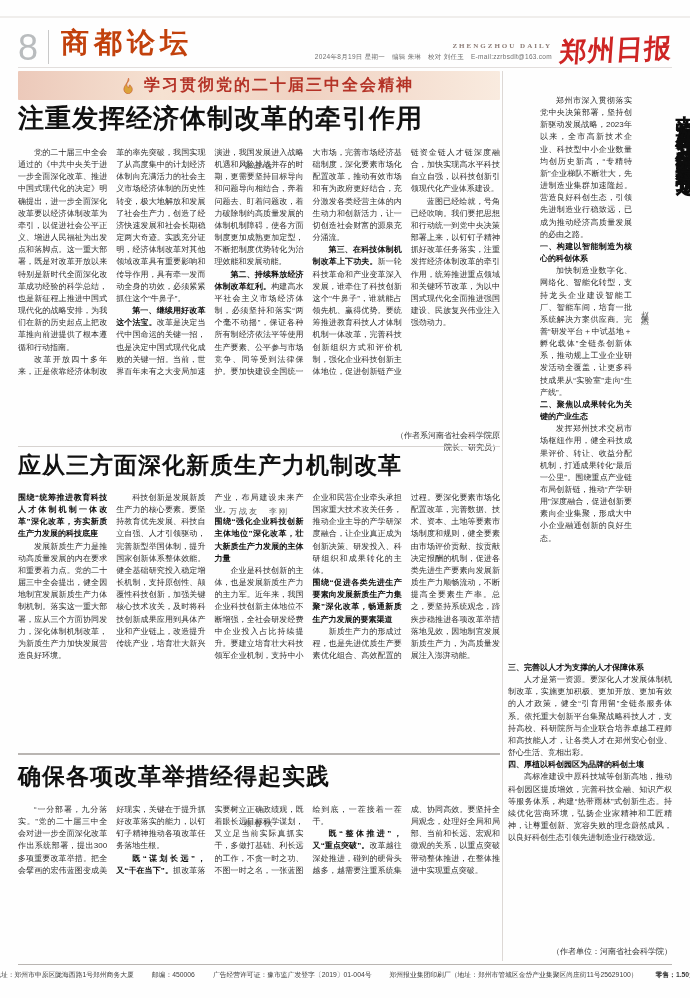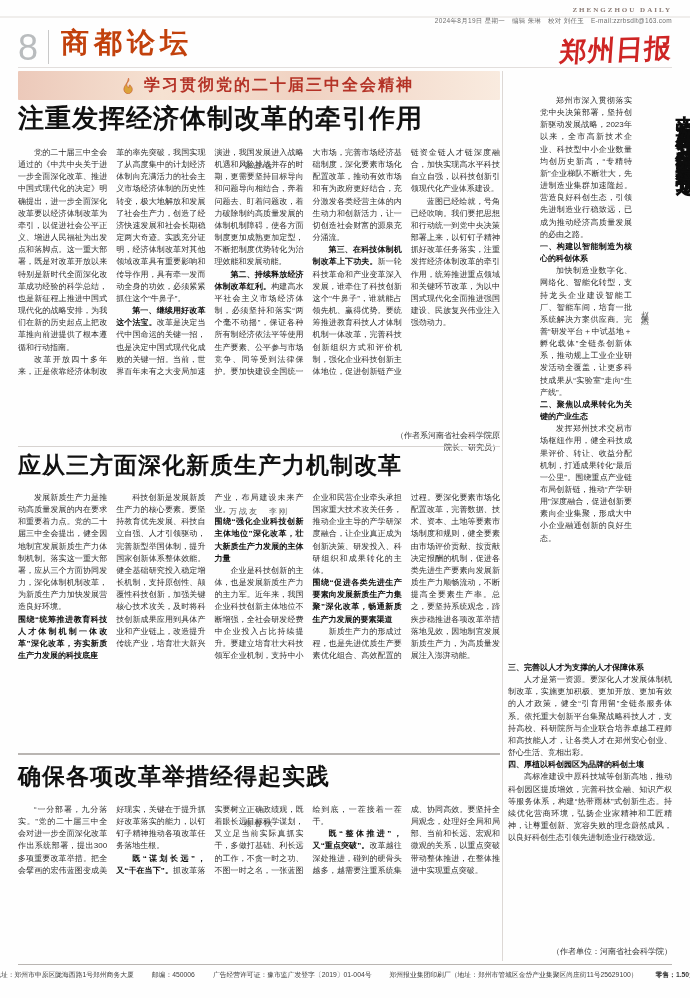--- a/index.html
+++ b/index.html
@@ -9,21 +9,21 @@
     position:relative; width:690px; height:998px; margin:0 auto;
     background:#fefefe; overflow:hidden; color:#222;
   }
   .page::before{ content:""; position:absolute; left:0; right:0; top:16px; height:2px; background:#f0eeec;}
 
   
   .header { position:absolute; left:18px; right:18px; top:26px; height:38px; display:flex; align-items:flex-end; }
   .page-num { font-size:36px; line-height:0.9; color:#b9bcbe; font-weight:400; padding-right:10px; }
   .head-divider { width:1px; height:34px; background:#c9c9c9; margin-right:12px; }
   .section-title { font-size:28px; font-weight:bold; letter-spacing:5px; color:#c2410c; padding-bottom:2px; }
-  .head-right { margin-left:auto; display:flex; align-items:flex-end; gap:8px;flex-direction:column; }
+  .head-right { margin-left:auto; display:flex; align-items:flex-end; gap:8px; }
   .head-meta { text-align:right; padding-bottom:2px; }
   .masthead-en { font-size:7px; letter-spacing:2px; color:#8a7a74; font-family:"Liberation Serif","DejaVu Serif",serif; font-weight:bold; }
   .dateline { font-size:6.5px; color:#6d6d6d; margin-top:3px; letter-spacing:0.3px; }
   .masthead-cn { font-family:"DejaVu Serif","Liberation Serif",serif; font-size:27px; font-weight:900; color:#ce2524; transform:skewX(-6deg) rotate(-2deg); letter-spacing:1px; line-height:1; padding-bottom:1px; }
   .rule-top { position:absolute; left:18px; right:18px; top:67px; height:1px; background:#e2dedc; }
 
   
   .banner {
     position:absolute; left:18px; top:71px; width:482px; height:29px;
     background:linear-gradient(90deg,#ecc9ba 0%,#f6e2d2 30%,#f0d2c2 60%,#f9ebdf 100%);
@@ -113,22 +113,22 @@
       <p class="para"><b>第三、在科技体制机制改革上下功夫。</b>新一轮科技革命和产业变革深入发展，谁牵住了科技创新这个“牛鼻子”，谁就能占领先机、赢得优势。要统筹推进教育科技人才体制机制一体改革，完善科技创新组织方式和评价机制，强化企业科技创新主体地位，促进创新链产业链资金链人才链深度融合，加快实现高水平科技自立自强，以科技创新引领现代化产业体系建设。</p>
       <p class="para">蓝图已经绘就，号角已经吹响。我们要把思想和行动统一到党中央决策部署上来，以钉钉子精神抓好改革任务落实，注重发挥经济体制改革的牵引作用，统筹推进重点领域和关键环节改革，为以中国式现代化全面推进强国建设、民族复兴伟业注入强劲动力。</p>
     </div>
   <div class="attr" style="position:absolute;left:394px;width:106px;top:430px;">（作者系河南省社会科学院原院长、研究员）</div>
 
   <div class="div-1"></div>
 
   <h2 class="art-title a2-title">应从三方面深化新质生产力机制改革</h2>
   <div class="byline a2-byline">万战友　李刚</div>
   <div class="body-cols a2-body">
+      <p class="para sub">围绕“统筹推进教育科技人才体制机制一体改革”深化改革，夯实新质生产力发展的科技底座</p>
       <p class="para">发展新质生产力是推动高质量发展的内在要求和重要着力点。党的二十届三中全会提出，健全因地制宜发展新质生产力体制机制。落实这一重大部署，应从三个方面协同发力，深化体制机制改革，为新质生产力加快发展营造良好环境。</p>
-      <p class="para sub">围绕“统筹推进教育科技人才体制机制一体改革”深化改革，夯实新质生产力发展的科技底座</p>
       <p class="para">科技创新是发展新质生产力的核心要素。要坚持教育优先发展、科技自立自强、人才引领驱动，完善新型举国体制，提升国家创新体系整体效能。健全基础研究投入稳定增长机制，支持原创性、颠覆性科技创新，加强关键核心技术攻关，及时将科技创新成果应用到具体产业和产业链上，改造提升传统产业，培育壮大新兴产业，布局建设未来产业。</p>
       <p class="para sub">围绕“强化企业科技创新主体地位”深化改革，壮大新质生产力发展的主体力量</p>
       <p class="para">企业是科技创新的主体，也是发展新质生产力的主力军。近年来，我国企业科技创新主体地位不断增强，全社会研发经费中企业投入占比持续提升。要建立培育壮大科技领军企业机制，支持中小企业和民营企业牵头承担国家重大技术攻关任务，推动企业主导的产学研深度融合，让企业真正成为创新决策、研发投入、科研组织和成果转化的主体。</p>
       <p class="para sub">围绕“促进各类先进生产要素向发展新质生产力集聚”深化改革，畅通新质生产力发展的要素渠道</p>
       <p class="para">新质生产力的形成过程，也是先进优质生产要素优化组合、高效配置的过程。要深化要素市场化配置改革，完善数据、技术、资本、土地等要素市场制度和规则，健全要素由市场评价贡献、按贡献决定报酬的机制，促进各类先进生产要素向发展新质生产力顺畅流动，不断提高全要素生产率。总之，要坚持系统观念，蹄疾步稳推进各项改革举措落地见效，因地制宜发展新质生产力，为高质量发展注入澎湃动能。</p>
     </div>
 
   <div class="div-2"></div>
 
   <h2 class="art-title a3-title">确保各项改革举措经得起实践</h2>

